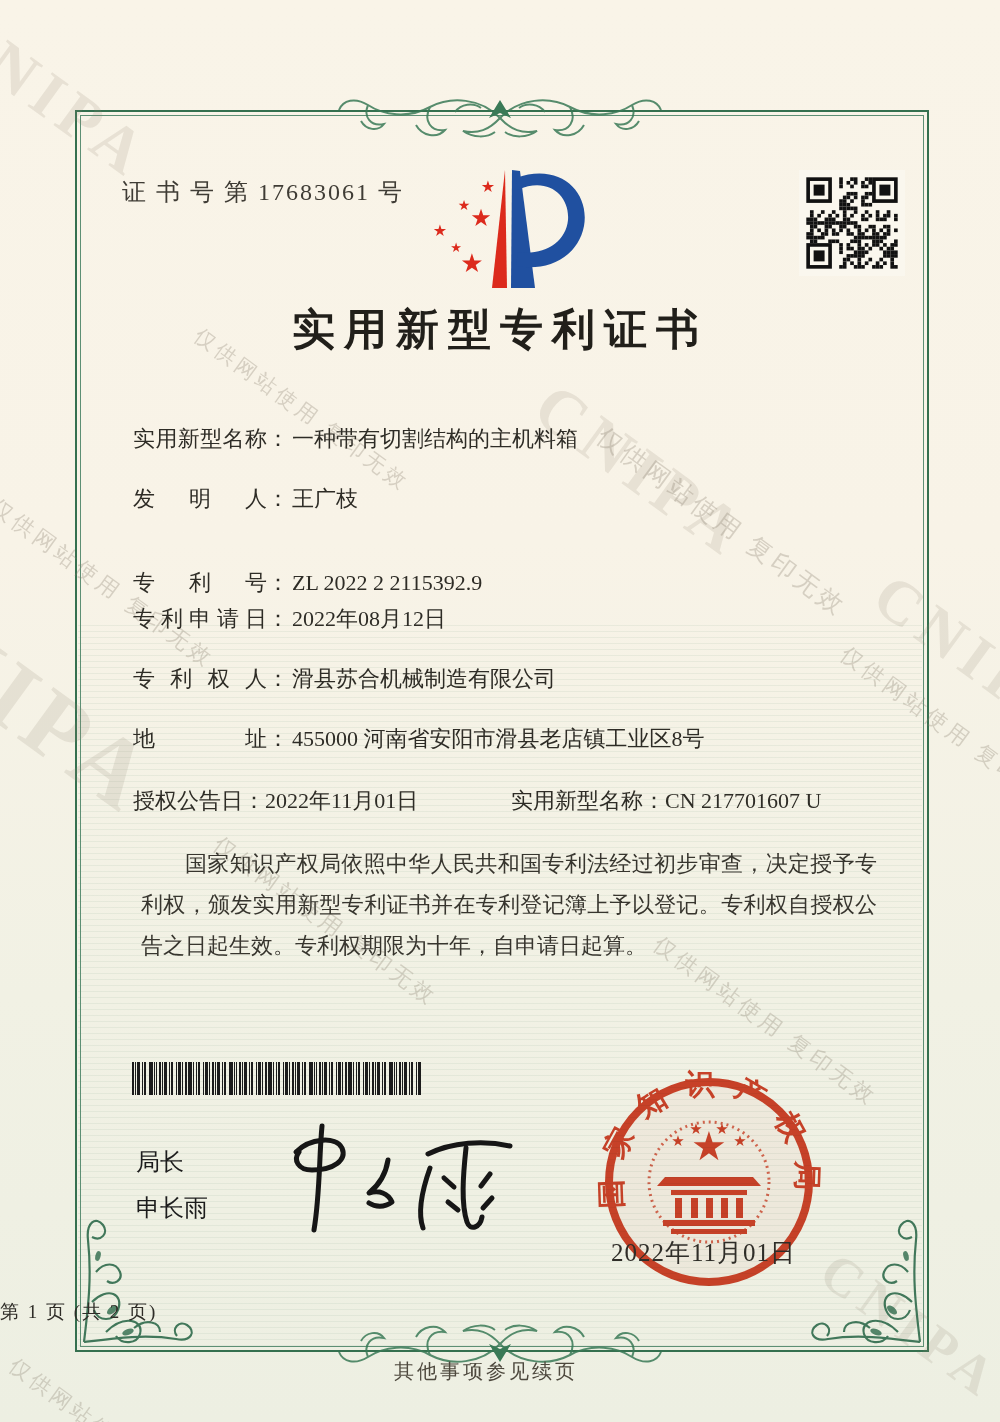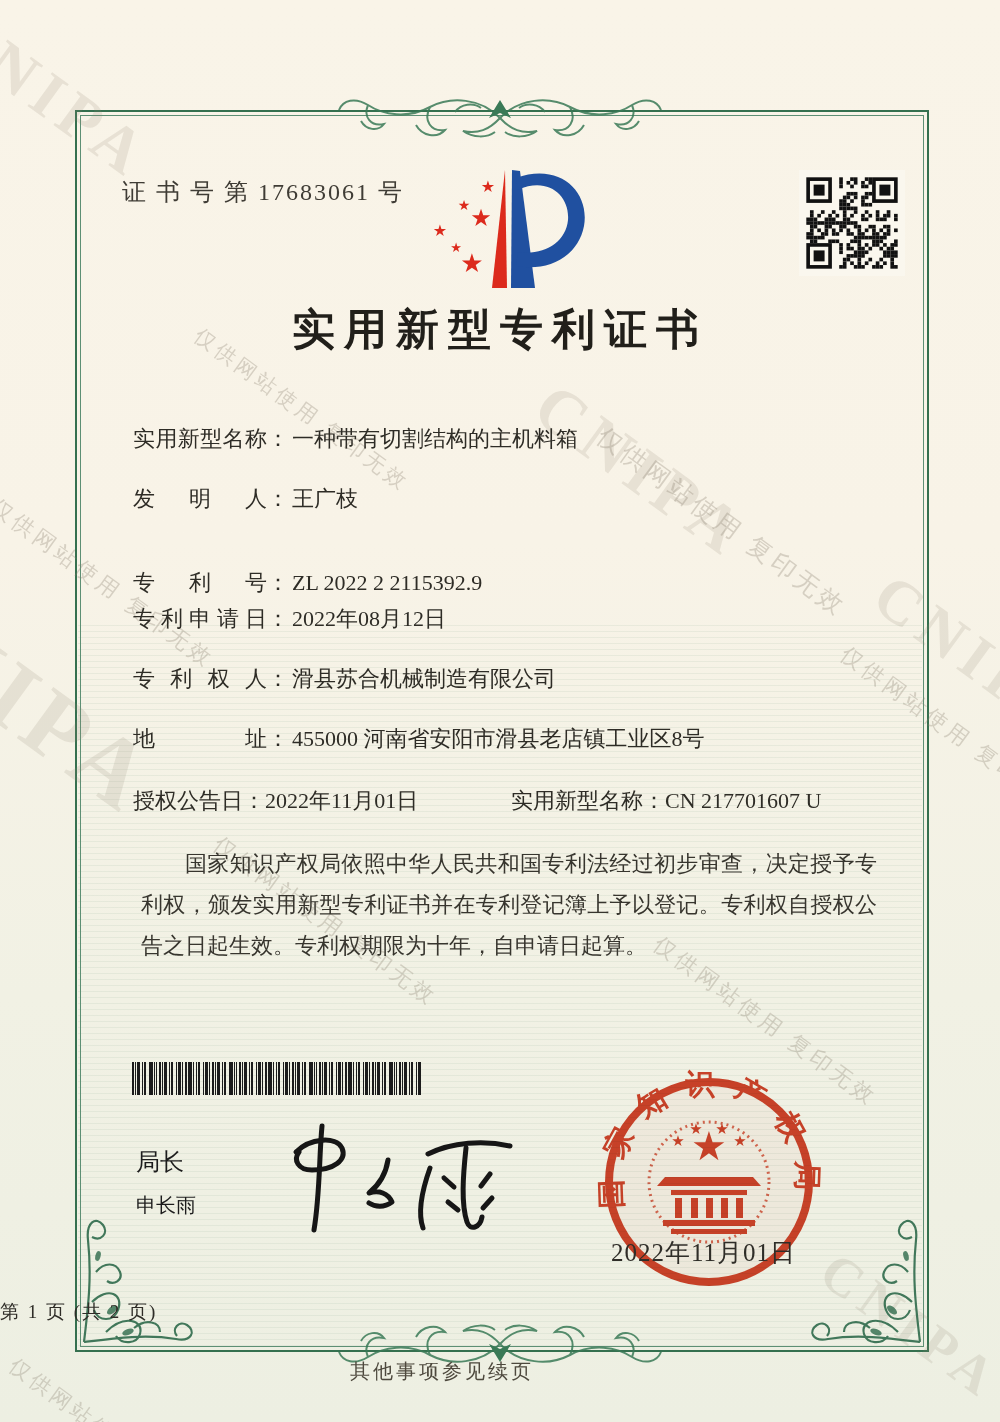--- a/index.html
+++ b/index.html
@@ -48,30 +48,30 @@
 
   
   .paras{position:absolute;left:133px;top:836px;width:752px;z-index:3;}
   .paras p{margin:8px;font-size:22px;line-height:1.86;color:#37352e;text-align:justify;
            text-indent:2em;}
 
   
   .barcode{position:absolute;left:130px;top:1062px;width:298px;height:33px;z-index:3;}
   .signoff-title{position:absolute;left:136px;top:1146px;font-size:24px;color:#1c1c1c;
         font-family:Liberation Mono, monospace;z-index:3;}
-  .signoff-name{position:absolute;left:136px;top:1192px;font-size:20px;color:#1c1c1c;
+  .signoff-name{position:absolute;left:136px;top:1192px;font-size:24px;color:#1c1c1c;
         font-family:Liberation Mono, monospace;z-index:3;}
   .signature{position:absolute;left:268px;top:1110px;z-index:4;}
   .seal{position:absolute;left:593px;top:1066px;z-index:3;mix-blend-mode:multiply;opacity:.95;}
   .seal-date{position:absolute;left:611px;top:1236px;font-size:25px;color:#2f2d28;
         letter-spacing:1px;z-index:5;}
   .page-footer{position:absolute;left:0;top:1299px;width:940px;
         font-size:19px;color:#2f2d28;letter-spacing:2px;z-index:3;}
   .cont-note{position:absolute;left:0;top:1358px;width:884px;text-align:center;
-        font-size:20px;color:#4d483d;letter-spacing:3px;z-index:3;}
+        font-size:20px;color:#4d483d;letter-spacing:3px;z-index:3;padding-left:44px;}
 </style>
 </head>
 <body>
 
 <div id="page">
 
   <div class="guilloche"></div>
   <div class="frame"></div>
 
   <span class="wm wm-brand" style="left:-28px;top:-6px;font-size:64px">CNIPA</span>

